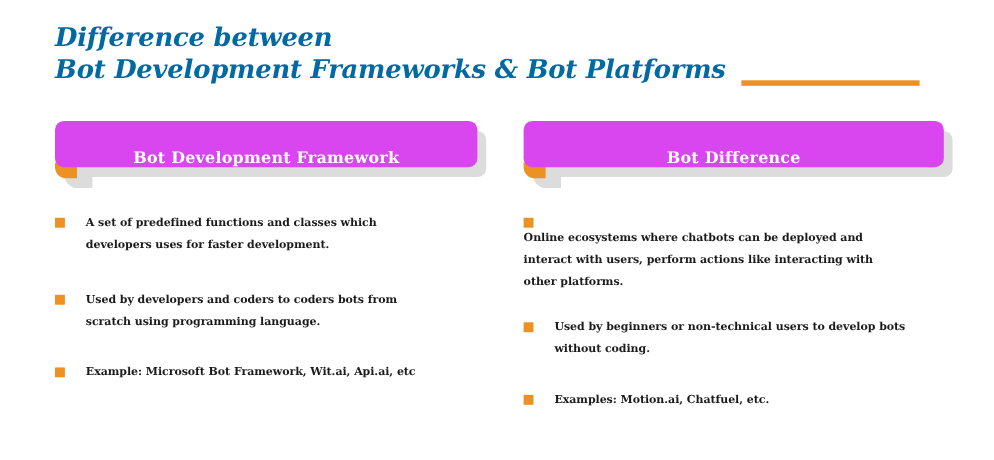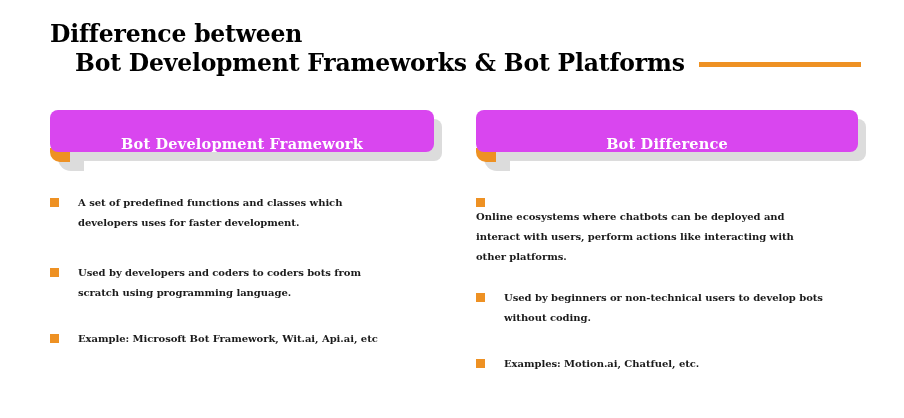--- a/index.html
+++ b/index.html
@@ -25,28 +25,28 @@
     position: absolute;
     left: 50px;
     top: 20px;
     width: 820px;
   }
   .title-line {
     font-family: "DejaVu Serif", "Liberation Serif", serif;
     font-weight: 700;
     font-size: 23.5px;
     line-height: 29px;
-    color: #000000;
+    color: #0369a1;
     letter-spacing: -0.2px;
     white-space: nowrap;
+    font-style: italic;
   }
   .title-row2 {
     display: flex;
-    align-items: center;
-    margin-left: 25px;
+    align-items: flex-end;
   }
   .title-rule {
     display: inline-block;
     height: 5px;
     width: 162px;
     margin-left: 14px;
     margin-top: 2px;
     background: #ee9123;
     flex: none;
   }

